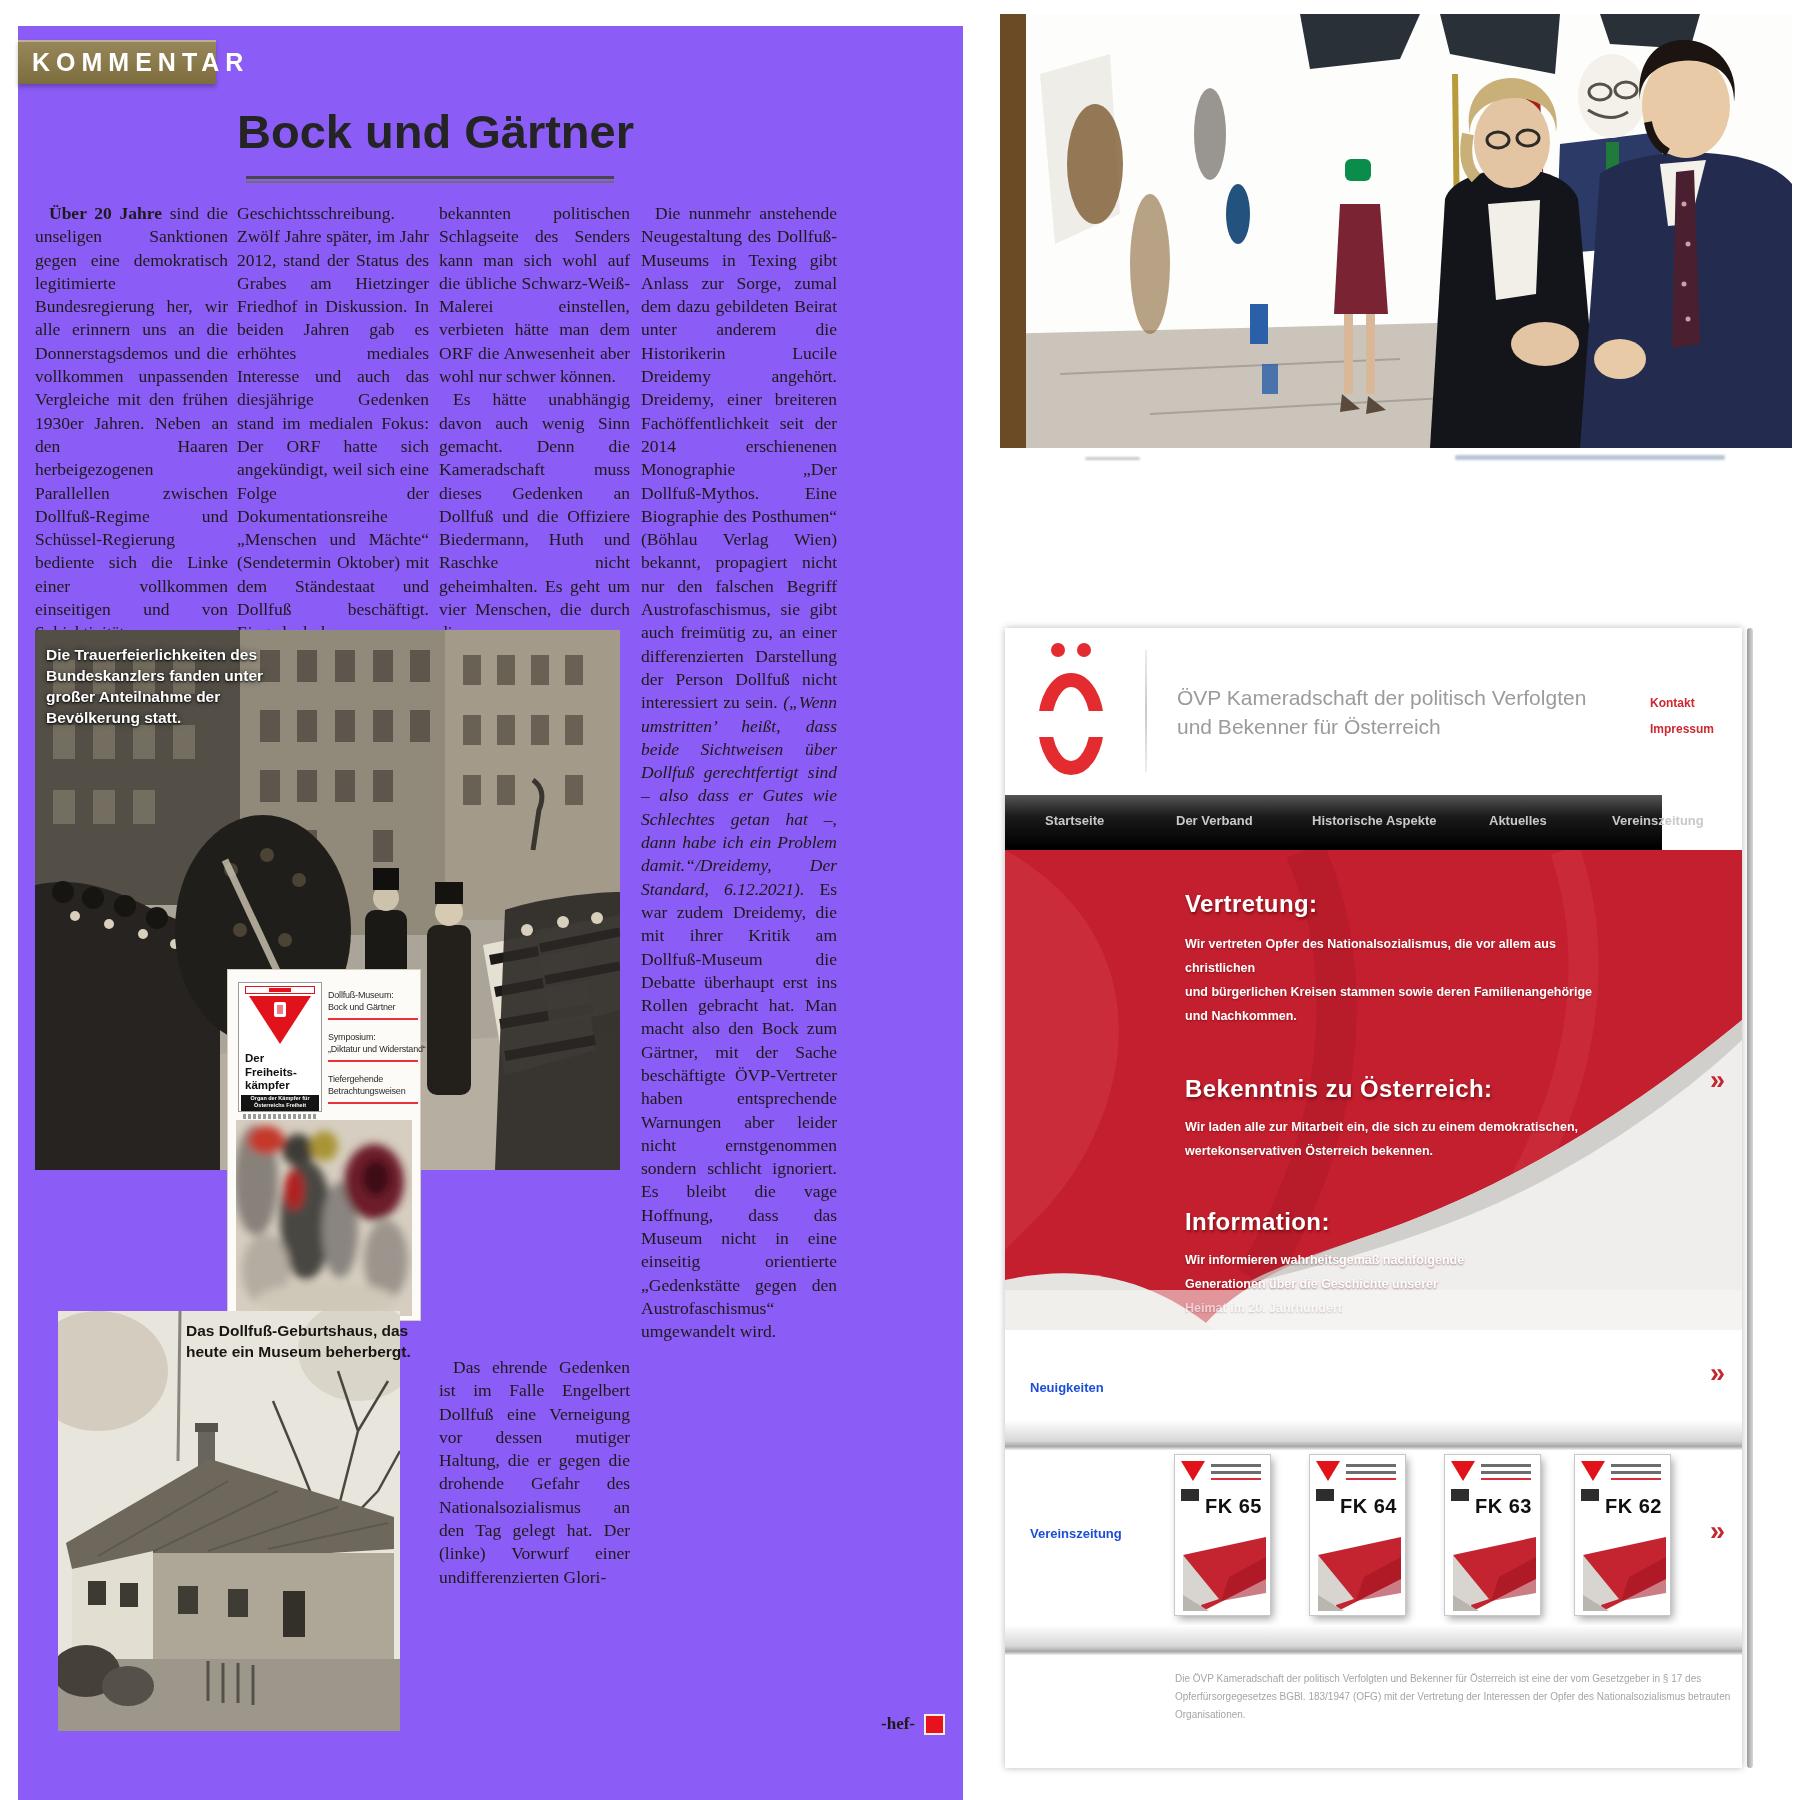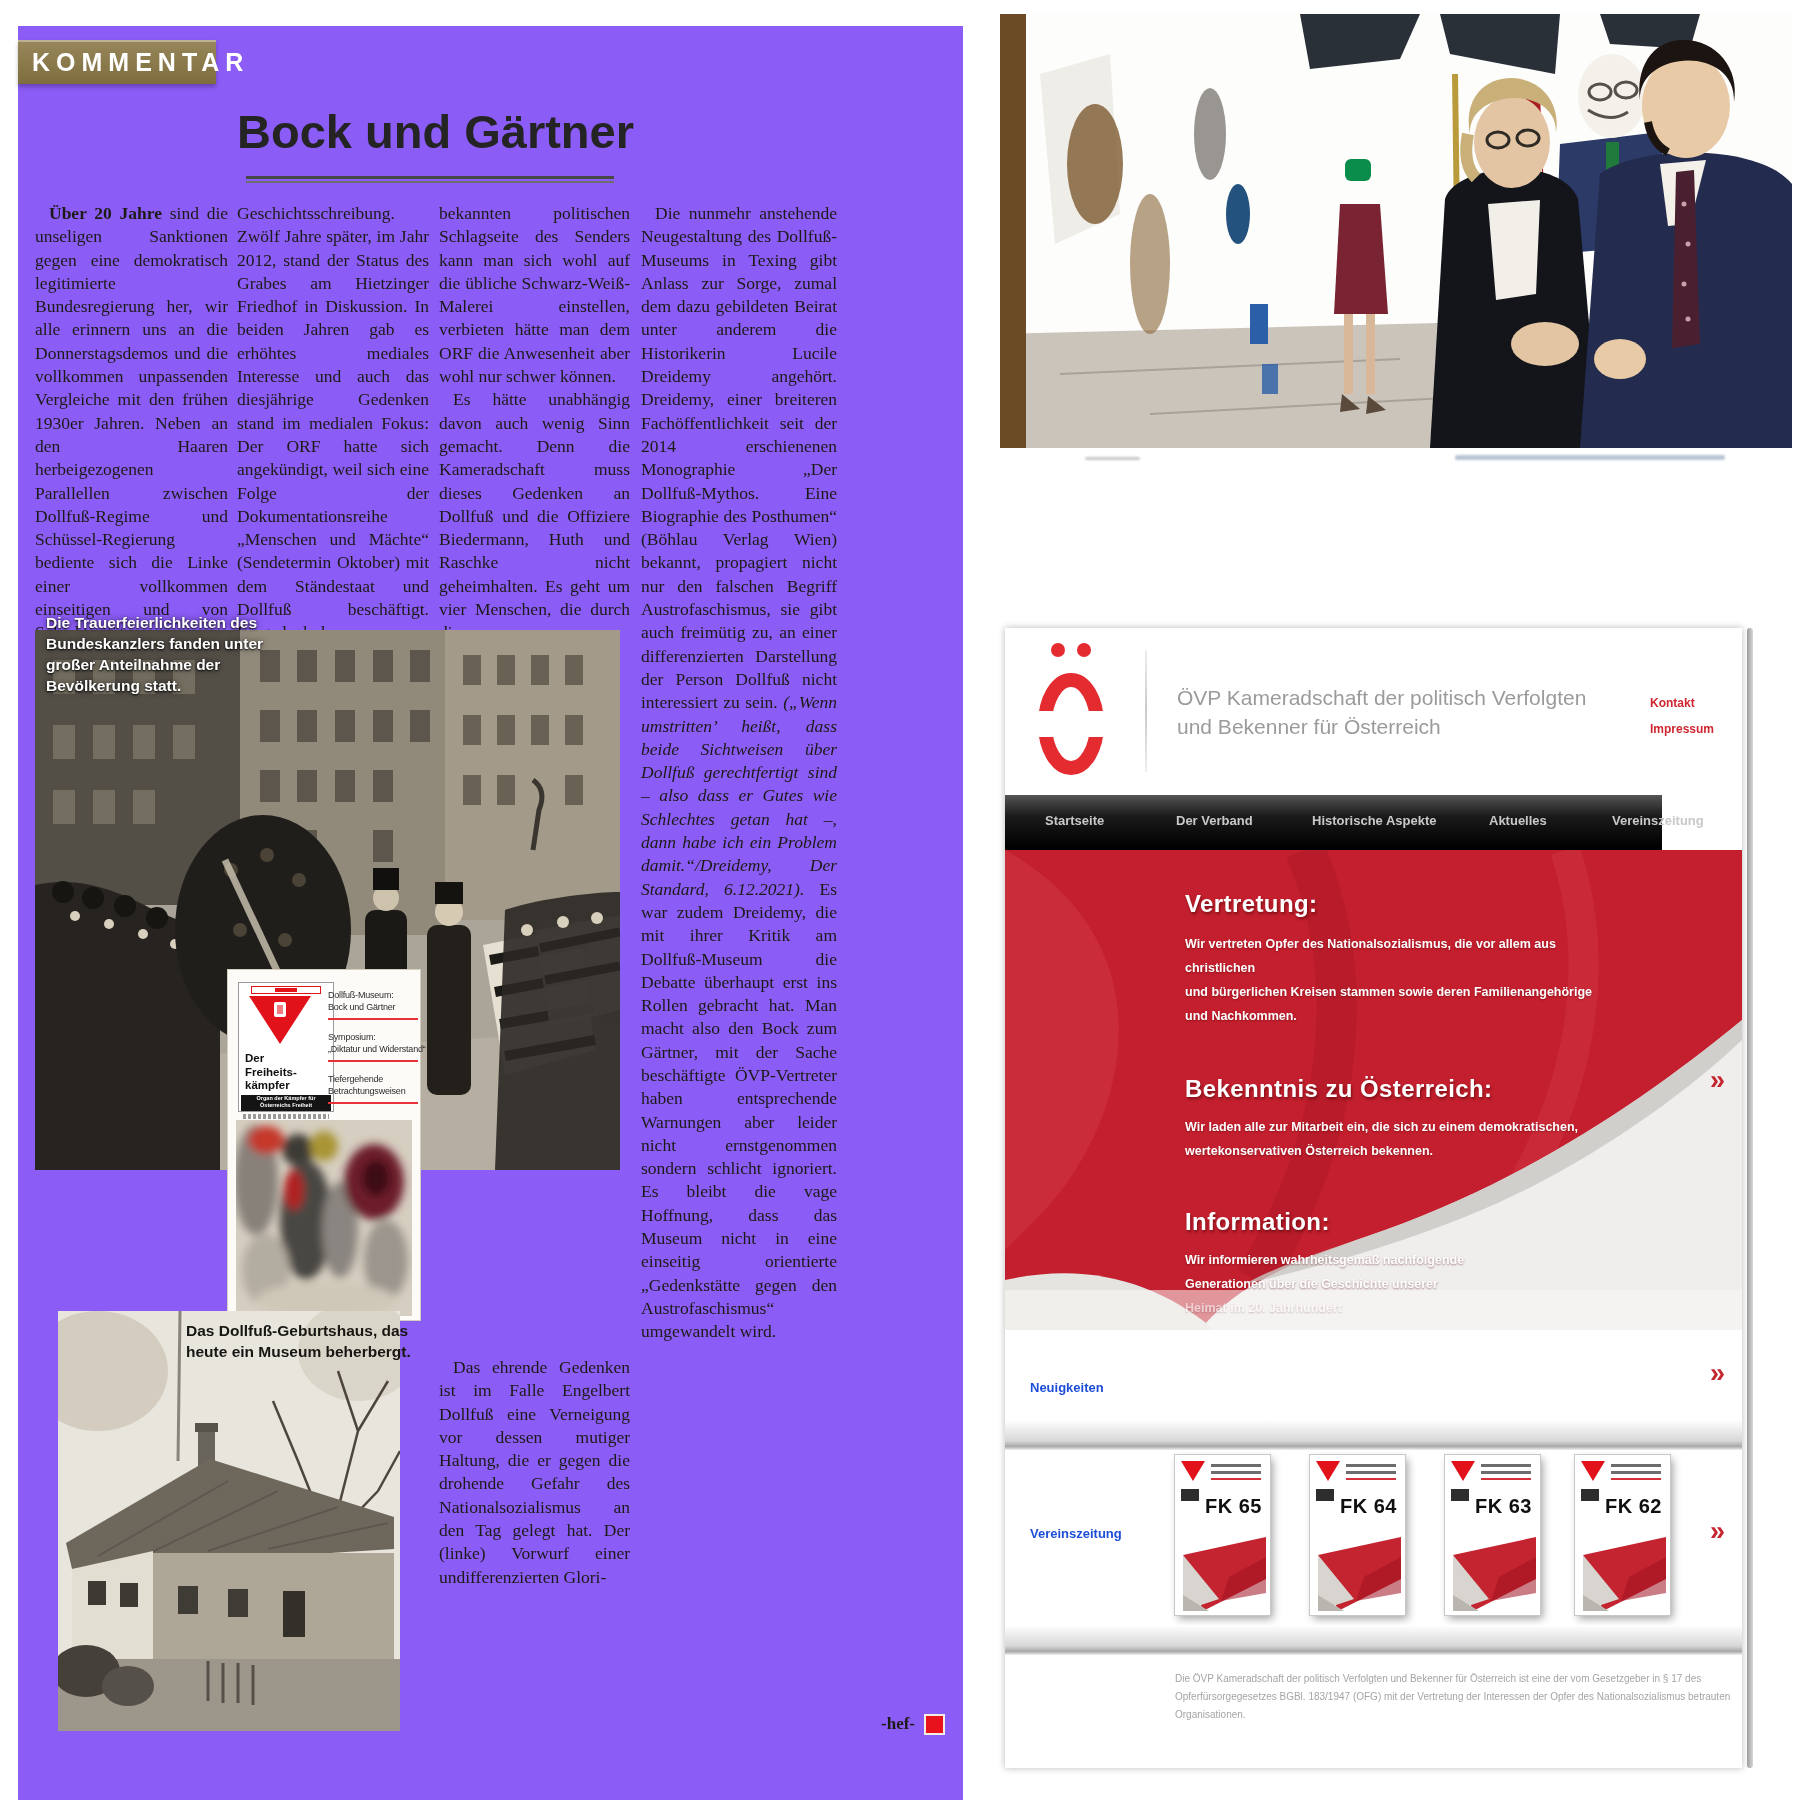--- a/index.html
+++ b/index.html
@@ -20,32 +20,32 @@
   .col{position:absolute;top:176px;font-family:"Liberation Serif",serif;font-size:17.5px;
        line-height:23.3px;color:#1c1b16;text-align:justify;}
   .col p{margin:0;}
   .col p.ind{text-indent:14px;}
   .lead{font-weight:bold;}
   .c1{left:17px;width:193px;}
   .c2{left:219px;width:192px;}
   .c3{left:421px;width:191px;}
   .c4{left:623px;width:196px;}
   .c3b{left:421px;width:191px;top:1330px;}
-  .photo-caption1{position:absolute;left:28px;top:586px;width:238px;font-size:15.5px;font-weight:bold;
+  .photo-caption1{position:absolute;left:28px;top:618px;width:238px;font-size:15.5px;font-weight:bold;
         color:#fff;line-height:21px;text-shadow:0 1px 2px rgba(0,0,0,.95),0 0 6px rgba(0,0,0,.6);}
   .photo-caption2{position:absolute;left:168px;top:1294px;font-size:15.5px;font-weight:bold;
         color:#171612;line-height:21px;white-space:nowrap;}
   .sig{position:absolute;left:720px;top:1688px;width:205px;display:flex;align-items:center;
        justify-content:flex-end;gap:11px;font-family:"Liberation Serif",serif;
        font-weight:bold;font-size:17px;color:#1c1b16;}
   .sigsq{width:17px;height:17px;background:#e8121c;box-shadow:0 0 0 2px #f3eee1;}
   
   .inset{position:absolute;left:210px;top:944px;width:192px;height:350px;background:#fcfbf8;
          box-shadow:0 0 0 1px #d6cfbf;}
-  .mh{position:absolute;left:10px;top:12px;width:96px;height:130px;border:1px solid #9a9a9a;background:#fff;}
+  .mh{position:absolute;left:10px;top:12px;width:84px;height:130px;border:1px solid #9a9a9a;background:#fff;}
   .mh-bar{margin:3px auto 0;width:70px;height:8px;border:1px solid #e1121a;position:relative;}
   .mh-bar i{position:absolute;left:50%;top:1px;width:22px;height:4px;margin-left:-11px;background:#e1121a;}
   .mh-title{padding-left:6px;margin-top:2px;font-size:11.5px;font-weight:bold;line-height:13.5px;color:#101010;}
   .mh-organ{margin:2px 2px 0;height:16px;overflow:hidden;background:#141414;}
   .mh-organ .inner{width:182%;transform:scale(.55);transform-origin:0 0;color:#fff;
                    font-size:10px;line-height:12px;text-align:center;font-weight:bold;}
   .mh-edition{margin:3px 4px 0;height:5px;
               background:repeating-linear-gradient(90deg,#9a9a9a 0 3px,rgba(0,0,0,0) 3px 5px);}
   .insetitem{position:absolute;left:100px;width:92px;font-size:9px;line-height:11.5px;
              color:#2c2c2c;white-space:nowrap;letter-spacing:-.2px;}

